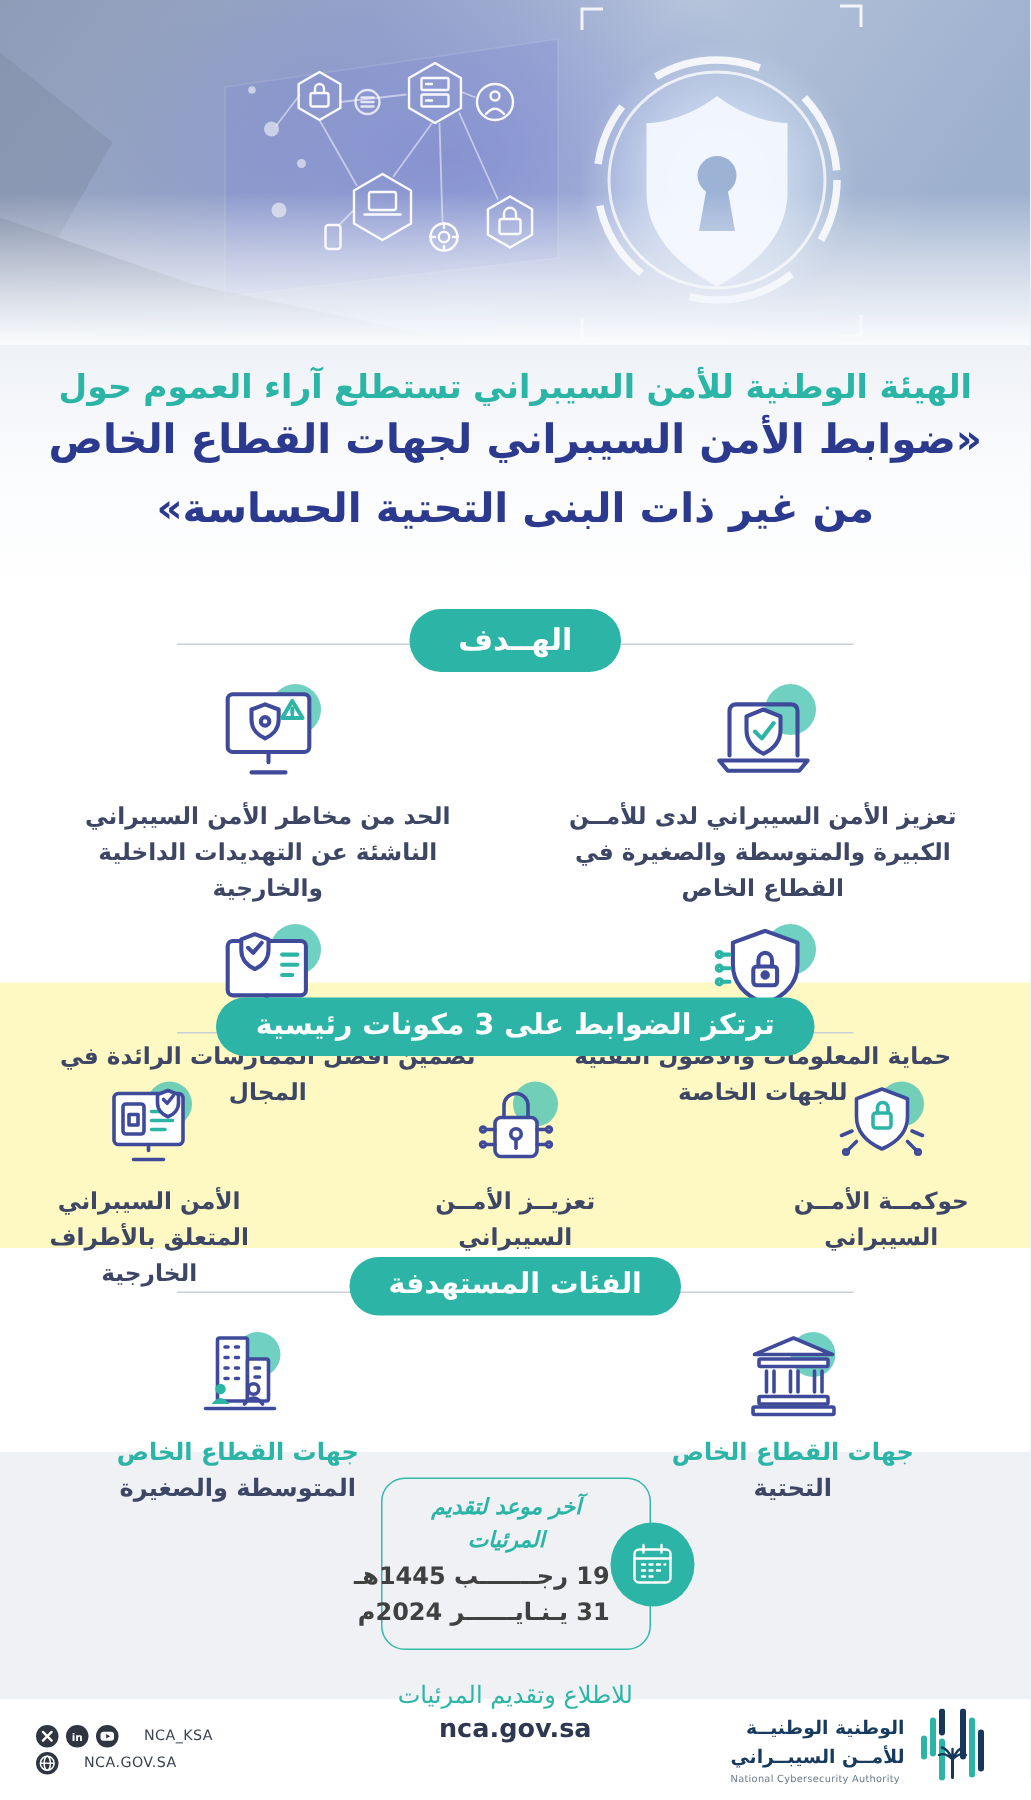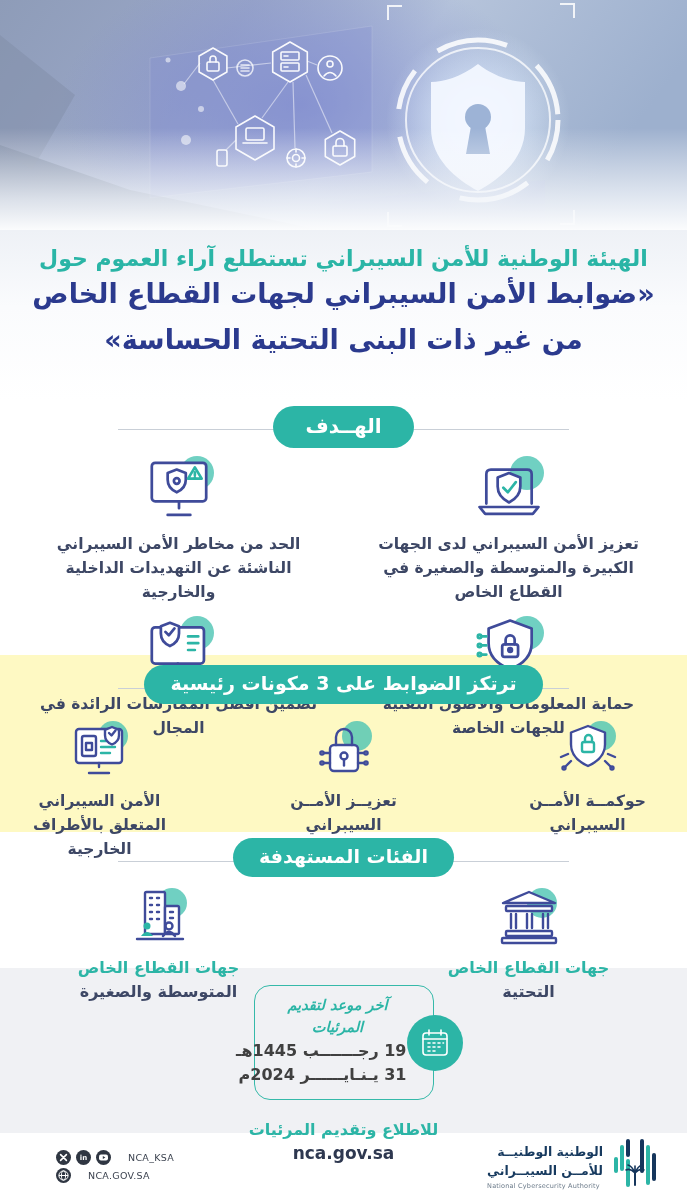--- a/index.html
+++ b/index.html
@@ -71,27 +71,27 @@
     padding:9px 26px 11px 14px; text-align:center; background:transparent;
   }
   .deadline-title { color:#2cb5a6; font-size:14.5px; font-weight:bold; line-height:1.5;font-style:italic; }
   .deadline-date { color:#404040; font-size:16px; font-weight:bold; line-height:1.55; white-space:nowrap; }
   .calendar-circle {
     position:absolute; right:-30px; top:50%; transform:translateY(-50%);
     width:56px; height:56px; border-radius:50%; background:#2cb5a6;
     display:flex; align-items:center; justify-content:center;
   }
   .calendar-circle svg { width:32px; height:32px; }
-  .cta { margin-top:20px; color:#2cb5a6; font-size:16px; font-weight:bold; direction:rtl; }
+  .cta { margin-top:20px; color:#2cb5a6; font-size:16px; font-weight:normal; direction:rtl; }
   .site { margin-top:4px; color:#2e3850; font-size:17px; font-weight:bold; direction:ltr; }
 
   
   .footer {
     height:67px; background:#ffffff; display:flex; align-items:center;
-    justify-content:space-between; padding:0 30px 0 56px;
+    justify-content:space-between; padding:0 30px 0 24px;
   }
   .social-block { direction:ltr; }
   .social-row { display:flex; align-items:center; gap:5px; margin:3px 0; }
   .social-row .handle { font-size:9.5px; color:#3c4350; font-weight:normal; letter-spacing:.3px; margin-left:12px; }
   .sicon {
     width:15px; height:15px; border-radius:50%; background:#2f3642;
     display:flex; align-items:center; justify-content:center; cursor:pointer;
   }
   .sicon svg { width:15px; height:15px; display:block; }
   .logo-block { display:flex; align-items:center; gap:10px; direction:ltr; }
@@ -225,21 +225,21 @@
       <div class="goal-item">
         <div class="icon-wrap">
           <span class="accent"></span>
           <svg viewBox="0 0 64 60" fill="none" stroke="#3f4b9a" stroke-width="2.4" stroke-linecap="round" stroke-linejoin="round">
             <path d="M12,42 L12,16 Q12,12 16,12 L48,12 Q52,12 52,16 L52,42"></path>
             <path d="M6,45 L58,45 L53,51 L11,51 Z"></path>
             <path d="M32,15 l10,4 v8 c0,8 -6,12 -10,14 c-4,-2 -10,-6 -10,-14 v-8 z" fill="#ffffff"></path>
             <path d="M27,28 l4,4 l7,-9" stroke="#2cb5a6"></path>
           </svg>
         </div>
-        <p>تعزيز الأمن السيبراني لدى الجهات الكبيرة والمتوسطة والصغيرة في القطاع الخاص</p>
+        <p>تعزيز الأمن السيبراني لدى للأمــن الكبيرة والمتوسطة والصغيرة في القطاع الخاص</p>
       </div>
 
       <div class="goal-item">
         <div class="icon-wrap">
           <span class="accent"></span>
           <svg viewBox="0 0 64 60" fill="none" stroke="#3f4b9a" stroke-width="2.4" stroke-linecap="round" stroke-linejoin="round">
             <rect x="8" y="6" width="48" height="34" rx="3" fill="#ffffff"></rect>
             <path d="M32,46 v-6 M22,52 h20 M32,46 l0,0"></path>
             <path d="M30,12 l8,3 v6 c0,6 -4.5,9.5 -8,11 c-3.5,-1.5 -8,-5 -8,-11 v-6 z"></path>
             <circle cx="30" cy="22" r="2.5"></circle>

